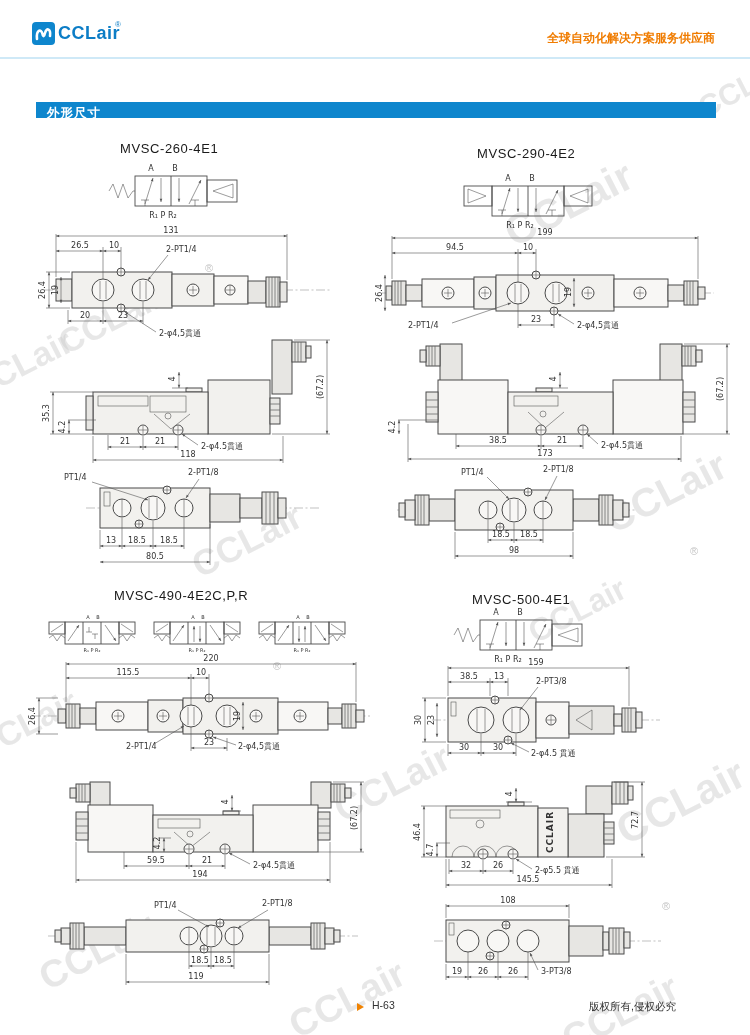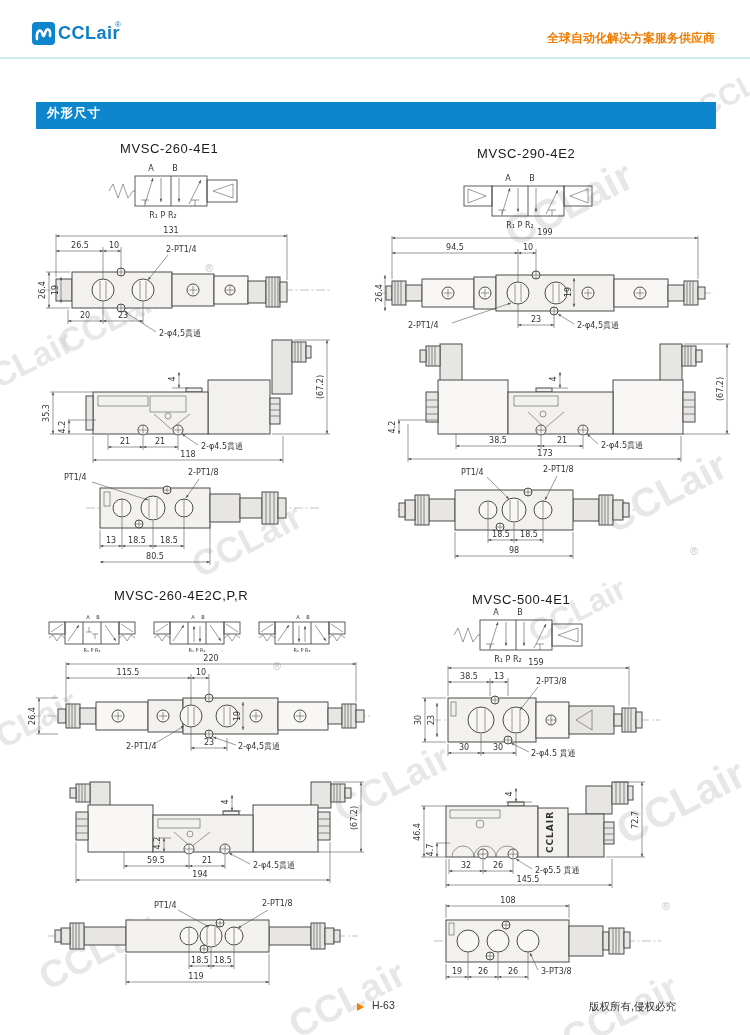--- a/index.html
+++ b/index.html
@@ -4,21 +4,21 @@
 <style>
   *{margin:0;padding:0;box-sizing:border-box}
   html,body{width:750px;height:1035px;background:#fff;position:relative;
     font-family:"Liberation Sans",sans-serif;overflow:hidden}
   
   .logo-box{position:absolute;left:32px;top:22px;width:23px;height:23px;background:#0e86cd;border-radius:4px}
   .brand{position:absolute;left:58px;top:23px;font-size:18px;font-weight:bold;color:#0c7dc6;letter-spacing:.5px}
   .brand-reg{position:absolute;left:115px;top:20px;font-size:8px;color:#0c7dc6}
   .tagline{position:absolute;right:35px;top:30px;font-size:12px;font-weight:bold;color:#f07c00}
   .hdr-line{position:absolute;left:0;top:57px;width:750px;height:2px;background:#cfe9f7}
-  .section-bar{position:absolute;left:36px;top:102px;width:680px;height:27px;background:#0e86cd;
+  .section-bar{position:absolute;left:36px;top:102px;width:680px;height:16px;background:#0e86cd;
     color:#fff;font-size:12.5px;font-weight:bold;line-height:23px;padding-left:11px;letter-spacing:1px}
   
   .ttl{position:absolute;font-size:13px;color:#1a1a1a;letter-spacing:.6px}
   
   .wm{position:absolute;color:#cccccc;opacity:.45;font-weight:bold;transform:rotate(-27deg);
     white-space:nowrap;pointer-events:none;z-index:0}
   .rm{position:absolute;color:#b5b5b5;opacity:.8;font-size:11px;pointer-events:none;z-index:0}
   svg{position:absolute;overflow:visible;z-index:1}
   svg text{font-family:"DejaVu Sans",sans-serif;font-size:8px;fill:#333}
   text.sym{font-size:8px}
@@ -65,21 +65,21 @@
   </svg>
 </div>
 <div class="brand">CCLair</div>
 <div class="brand-reg">®</div>
 <div class="tagline">全球自动化解决方案服务供应商</div>
 <div class="hdr-line"></div>
 <div class="section-bar">外形尺寸</div>
 
 <div class="ttl" style="left:120px;top:141px">MVSC-260-4E1</div>
 <div class="ttl" style="left:477px;top:146px">MVSC-290-4E2</div>
-<div class="ttl" style="left:114px;top:588px">MVSC-260-4E2C,P,R</div>
+<div class="ttl" style="left:114px;top:588px">MVSC-490-4E2C,P,R</div>
 <div class="ttl" style="left:472px;top:592px">MVSC-500-4E1</div>
 
 <svg style="left:105px;top:158px" width="140" height="66" viewBox="0 0 140 66">
   <polyline class="th" points="4,33 8,26 13,40 18,26 23,40 28,33 30,33"></polyline>
   <rect class="ln" x="30" y="18" width="72" height="30" fill="none"></rect>
   <line class="ln" x1="66" y1="18" x2="66" y2="48"></line>
   <line class="leader" x1="40" y1="46" x2="48" y2="20"></line>
   <line class="leader" x1="56" y1="20" x2="56" y2="44"></line>
   <line class="th" x1="36" y1="42" x2="44" y2="42"></line>
     <line class="th" x1="40" y1="42" x2="40" y2="48"></line>

